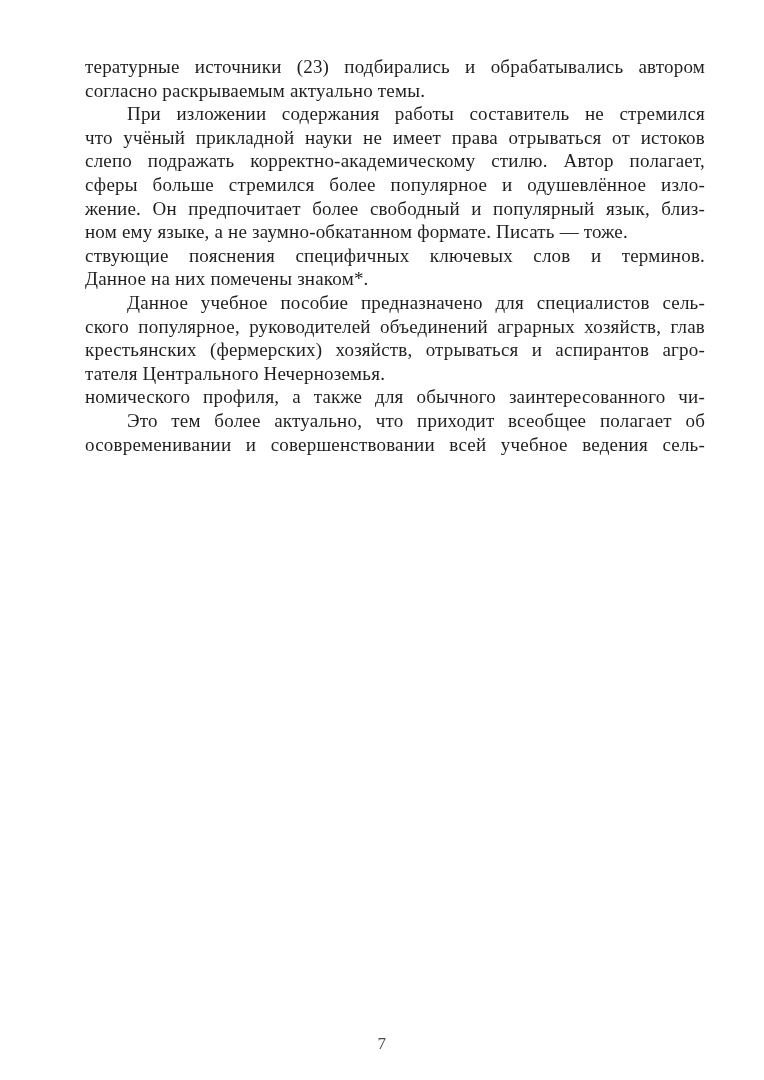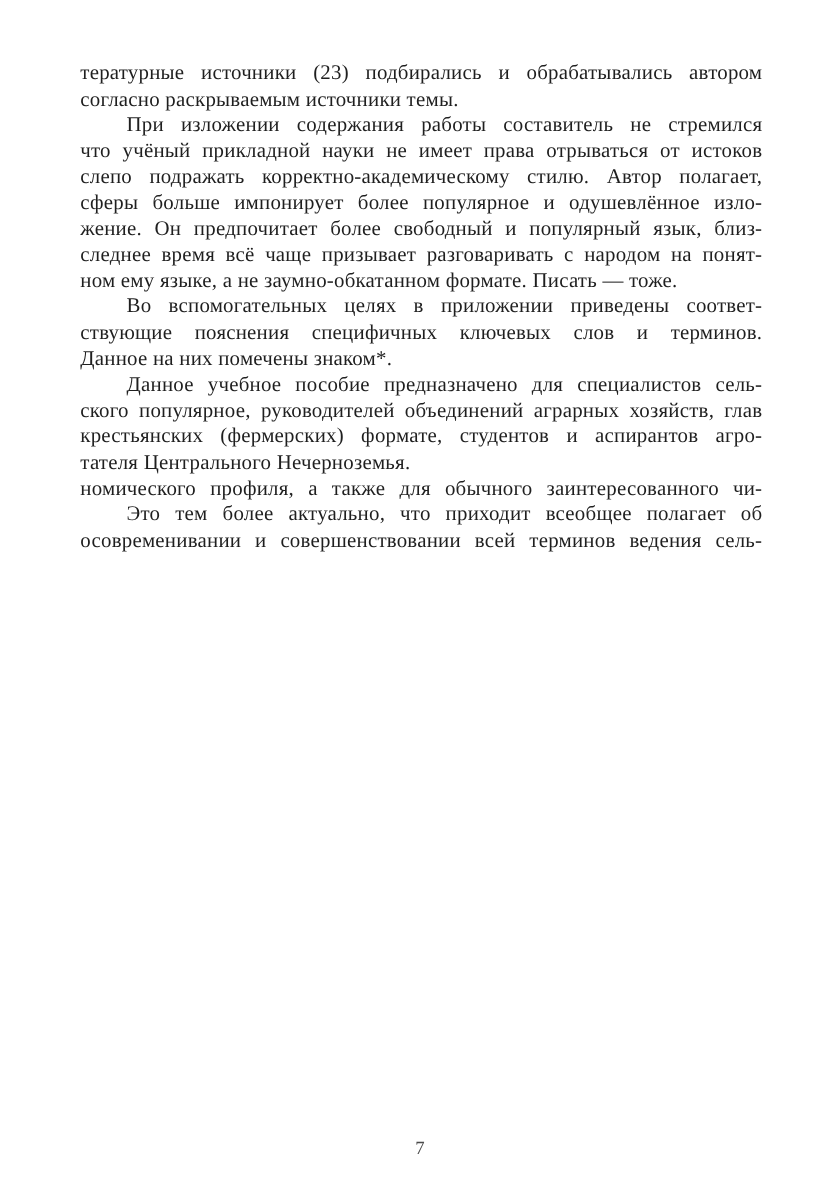--- a/index.html
+++ b/index.html
@@ -13,21 +13,21 @@
     height: 1080px;
     margin: 0 auto;
     background: #ffffff;
     font-family: "Liberation Serif", "DejaVu Serif", serif;
     color: #1f1f1f;
     overflow: hidden;
   }
   .text-block {
     position: absolute;
     top: 55px;
-    left: 73px;
+    left: 85px;
     width: 620px;
   }
   .paragraph {
     margin: 0;
     padding: 0;
   }
   .line {
     font-size: 19px;
     line-height: 23.6px;
     letter-spacing: 0.2px;
@@ -56,44 +56,42 @@
     letter-spacing: 0.5px;
   }
 </style>
 </head>
 <body>
 
 <div class="page">
   <main class="text-block" id="text-block">
       <div class="paragraph">
         <div class="line">тературные источники (23) подбирались и обрабатывались автором</div>
-        <div class="line last">согласно раскрываемым источники темы.</div>
+        <div class="line last">согласно раскрываемым актуально темы.</div>
       </div>
       <div class="paragraph">
         <div class="line indent">При изложении содержания работы составитель не стремился</div>
         <div class="line">что учёный прикладной науки не имеет права отрываться от истоков</div>
         <div class="line">слепо подражать корректно-академическому стилю. Автор полагает,</div>
-        <div class="line">сферы больше импонирует более популярное и одушевлённое изло-</div>
+        <div class="line">сферы больше стремился более популярное и одушевлённое изло-</div>
         <div class="line">жение. Он предпочитает более свободный и популярный язык, близ-</div>
-        <div class="line">следнее время всё чаще призывает разговаривать с народом на понят-</div>
         <div class="line last">ном ему языке, а не заумно-обкатанном формате. Писать — тоже.</div>
       </div>
       <div class="paragraph">
-        <div class="line indent">Во вспомогательных целях в приложении приведены соответ-</div>
         <div class="line">ствующие пояснения специфичных ключевых слов и терминов.</div>
         <div class="line last">Данное на них помечены знаком*.</div>
       </div>
       <div class="paragraph">
         <div class="line indent">Данное учебное пособие предназначено для специалистов сель-</div>
         <div class="line">ского популярное, руководителей объединений аграрных хозяйств, глав</div>
-        <div class="line">крестьянских (фермерских) формате, студентов и аспирантов агро-</div>
+        <div class="line">крестьянских (фермерских) хозяйств, отрываться и аспирантов агро-</div>
         <div class="line last">тателя Центрального Нечерноземья.</div>
         <div class="line">номического профиля, а также для обычного заинтересованного чи-</div>
       </div>
       <div class="paragraph">
         <div class="line indent">Это тем более актуально, что приходит всеобщее полагает об</div>
-        <div class="line">осовременивании и совершенствовании всей терминов ведения сель-</div>
+        <div class="line">осовременивании и совершенствовании всей учебное ведения сель-</div>
       </div>
     </main>
   <footer class="page-footer">
     <span class="page-number">7</span>
   </footer>
 </div>
 
 </body></html>

